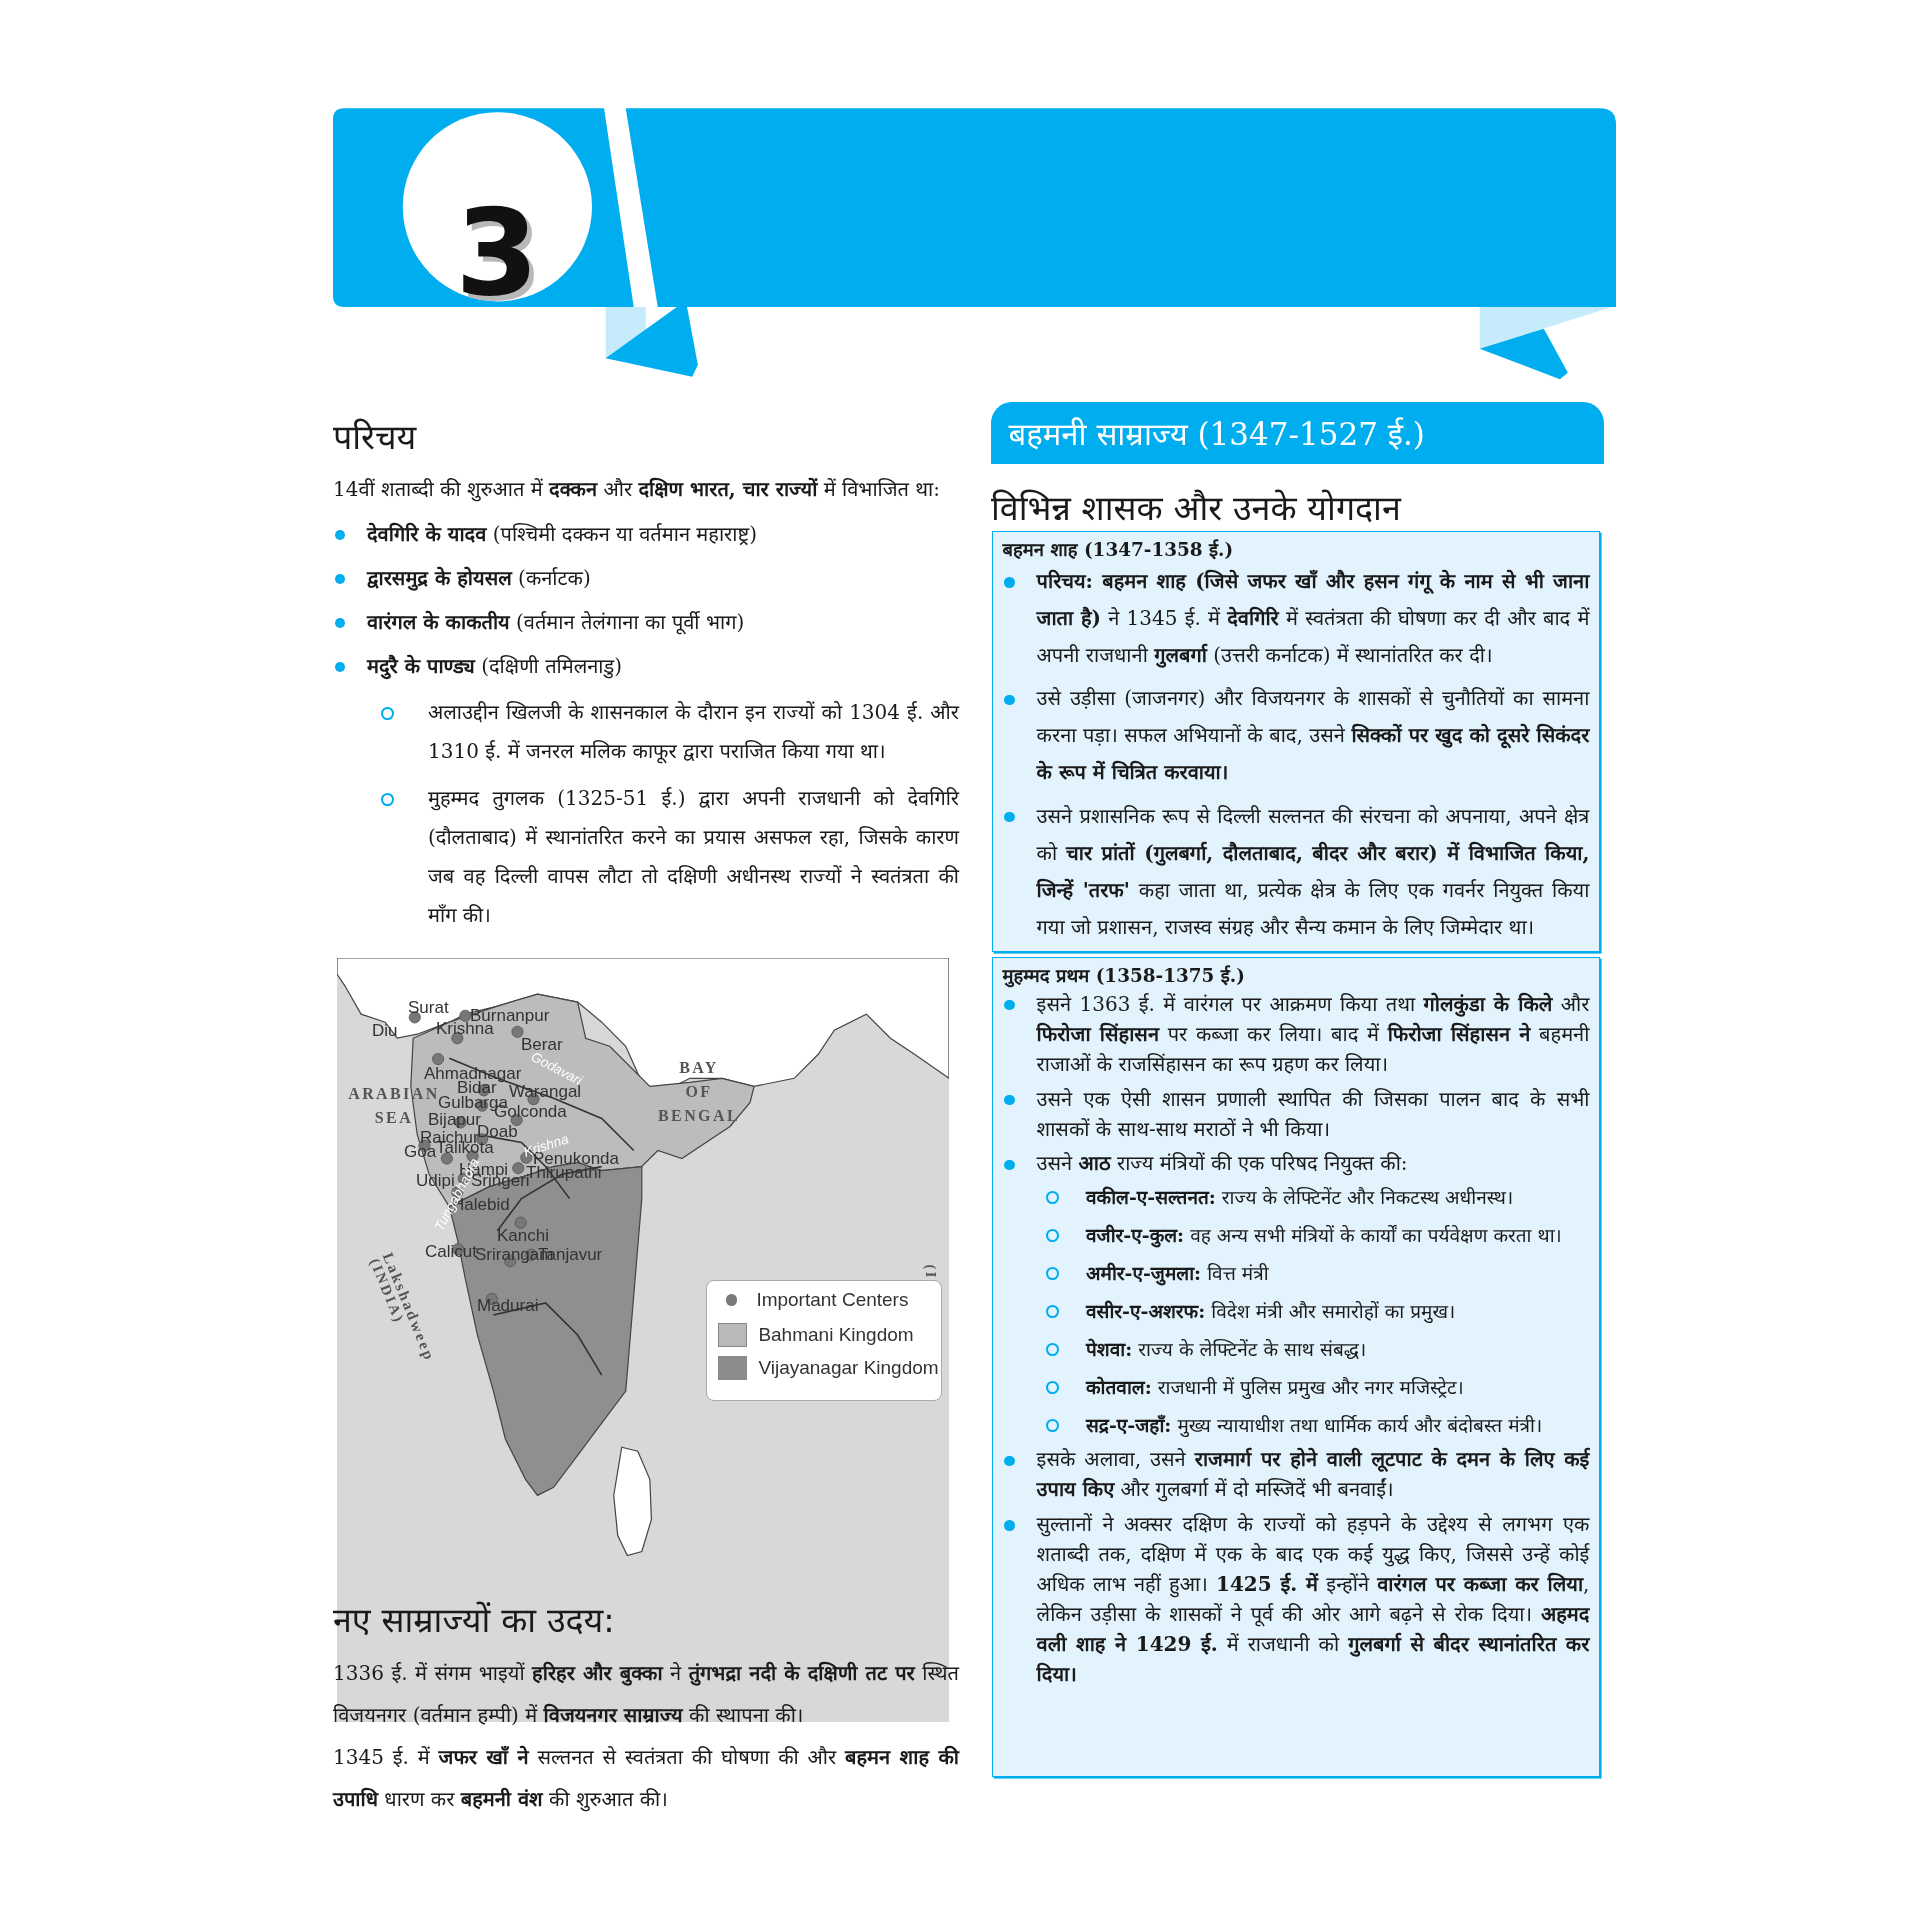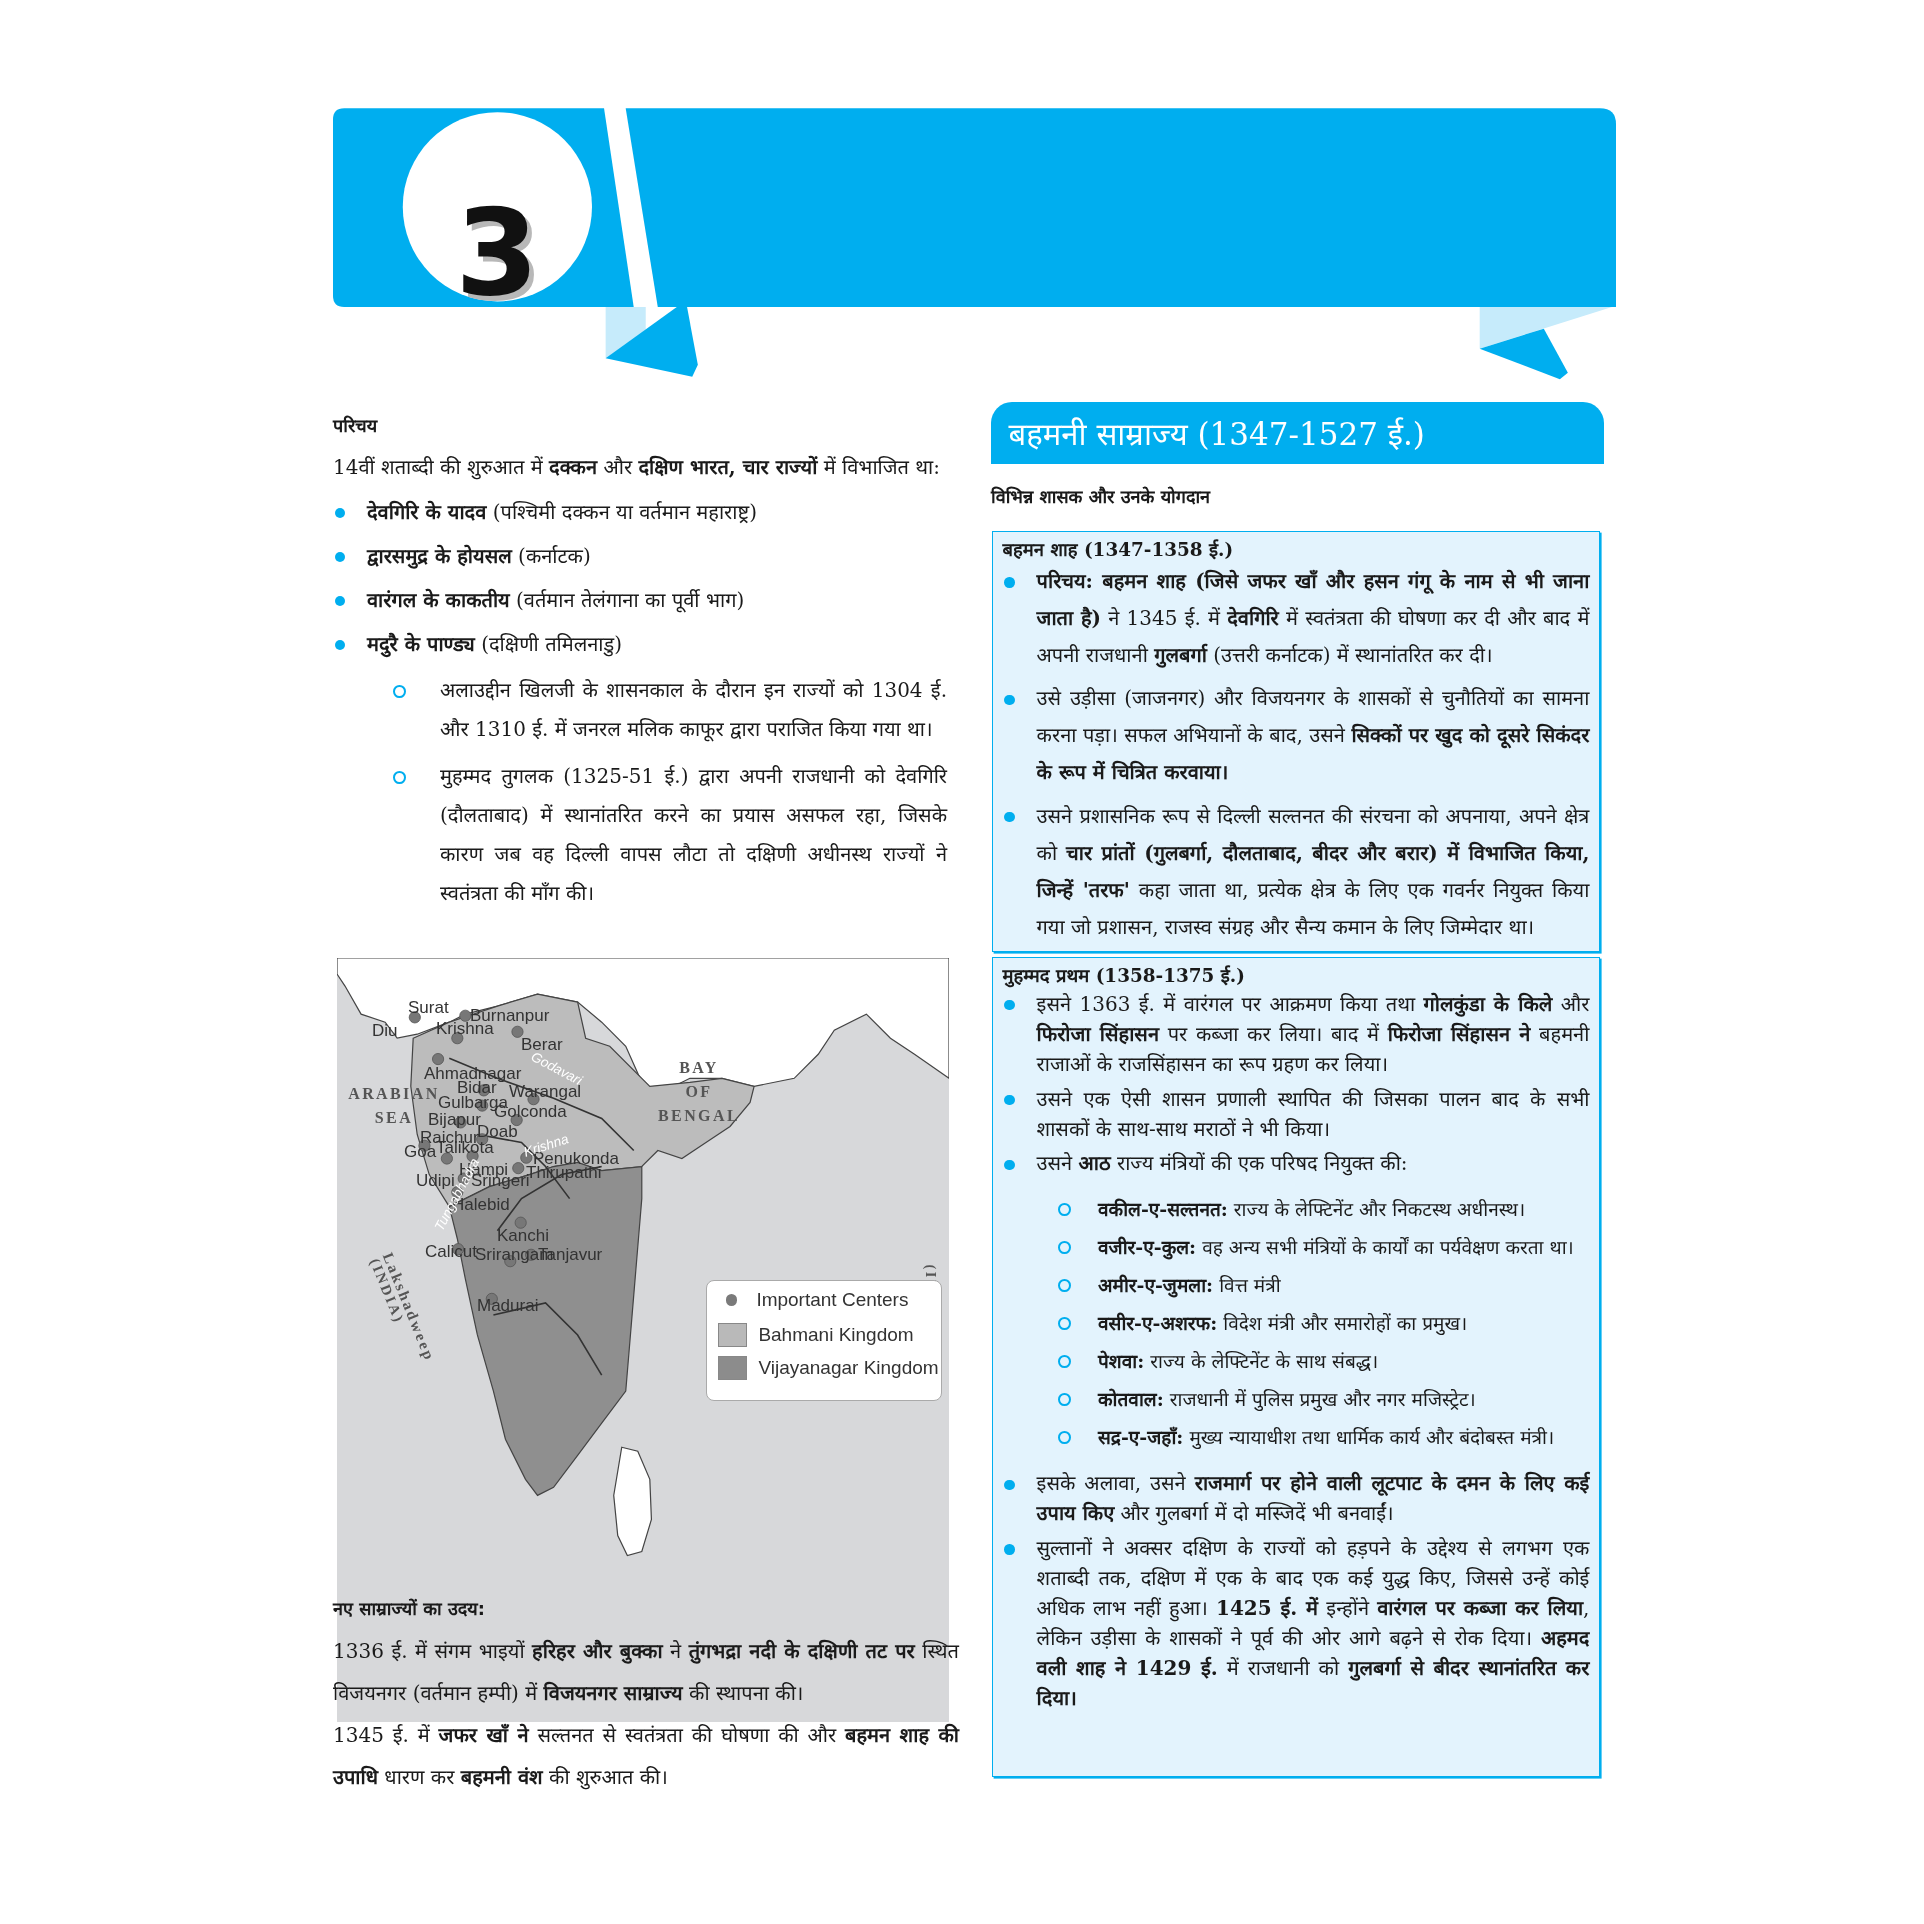--- a/index.html
+++ b/index.html
@@ -10,28 +10,28 @@
   #banner { left:333px; top:108px; width:1283px; height:321px; }
   #banner svg { position:absolute; left:0; top:0; }
   .chapter-num { position:absolute; left:72px; top:52px; width:184px; height:184px;
                  display:flex; align-items:center; justify-content:center;
                  font-family:"DejaVu Sans", sans-serif; font-weight:bold; font-size:120px;
                  color:#111; text-shadow:4.8px 4.8px 0 #b8b8b8; }
   .chapter-title { position:absolute; right:28px; top:24px; text-align:right; color:#fff;
                    font-family:"DejaVu Serif", serif; font-size:64px; line-height:90px; }
   
   #left { left:333px; top:413px; width:626px; }
-  .h-bold { font-family:"DejaVu Sans", sans-serif; font-weight:bold; font-size:18px; margin:0; }
+  .h-bold { font-family:"DejaVu Sans", sans-serif; font-weight:normal; font-size:34px; margin:0; }
   .p { font-size:20px; line-height:39px; text-align:justify; margin:0; }
   .b { font-weight:bold; }
   ul.dots { list-style:none; padding:0; margin:0; }
   ul.dots > li { position:relative; padding-left:34px; font-size:20px; line-height:44px; }
   ul.dots > li::before { content:""; position:absolute; left:1.6px; top:17.6px; width:10.4px; height:10.4px;
                          background:#00aeef; border-radius:50%; }
-  ul.rings { list-style:none; padding:0 0 0 48px; margin:12px; }
+  ul.rings { list-style:none; padding:0 0 0 48px; margin:0; }
   ul.rings > li { position:relative; padding-left:47px; font-size:20px; line-height:39px; text-align:justify; }
   ul.rings > li::before { content:""; position:absolute; left:0; top:13.6px; width:8.8px; height:8.8px;
                           border:2px solid #00aeef; border-radius:50%; }
   
   #map { left:337px; top:958px; width:612px; height:764px; background:#d7d8da; overflow:hidden; }
   #map svg { position:absolute; left:0; top:0; }
   .map-label { position:absolute; font-family:"Liberation Sans", sans-serif; font-size:17px; color:#333; }
   .sea-label { position:absolute; font-family:"Liberation Serif", serif; font-weight:bold;
                font-size:16px; color:#555; letter-spacing:2.4px; text-align:center; line-height:24px; }
   .river-label { position:absolute; font-family:"Liberation Sans", sans-serif; font-style:italic;

